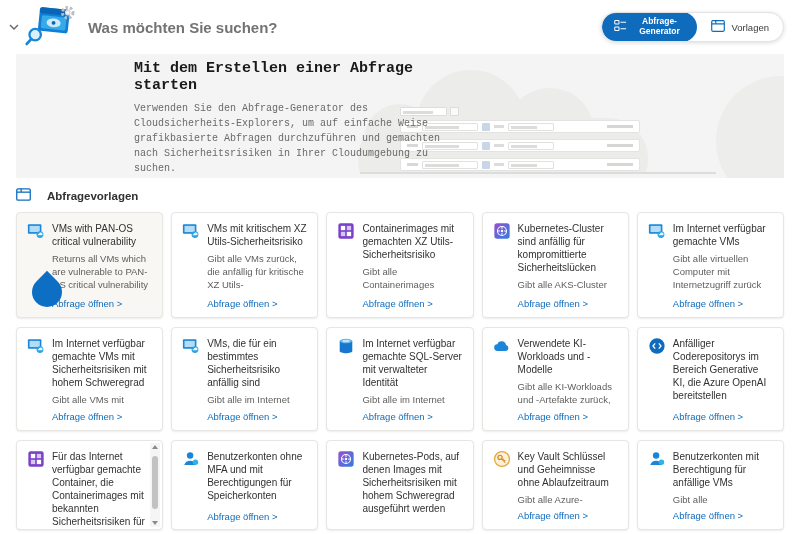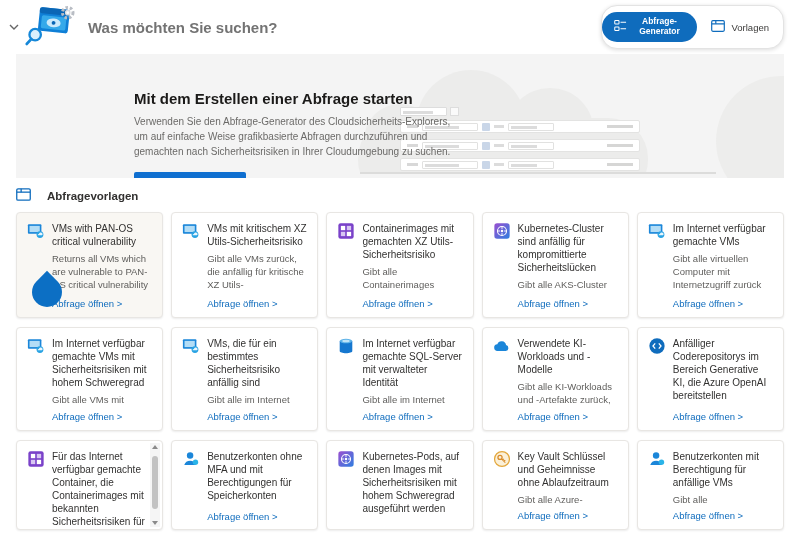--- a/index.html
+++ b/index.html
@@ -9,31 +9,31 @@
     background:#fff; font-family:"Liberation Sans", sans-serif;
     color:#323130; -webkit-font-smoothing:antialiased;
   }
 
   
   .header { height:54px; display:flex; align-items:center; padding:0 16px 0 6px; }
   .chevron { margin:0 4px 0 2px; cursor:pointer; display:flex; align-items:center; }
   .header-illo { margin-right:10px; flex:0 0 auto; }
   .header-title { font-size:15px; font-weight:bold; color:#737373; }
   .toggle { margin-left:auto; display:flex; align-items:center; background:#fff;
-    border:1px solid #e3e3e3; border-radius:16px; height:44px;
+    border:1px solid #e3e3e3; border-radius:16px; height:30px;
     box-shadow:0 1px 4px rgba(0,0,0,.14); overflow:hidden; }
   .toggle-generator { background:#0f6cbd; color:#fff; height:30px; border-radius:16px;
     display:flex; align-items:center; gap:6px; padding:0 12px; cursor:pointer; }
   .toggle-generator .lbl { font-size:8.5px; line-height:1.15; font-weight:bold; max-width:52px; text-align:center; }
   .toggle-templates { display:flex; align-items:center; gap:6px; padding:0 14px; cursor:pointer; }
   .toggle-templates .lbl { font-size:9.5px; color:#3b3a39; }
 
   
   .hero { position:relative; margin:0 16px; height:124px; background:#f4f4f4; overflow:hidden; }
-  .hero-content { position:absolute; left:118px; top:36px; width:330px; z-index:3; }
+  .hero-content { position:absolute; left:118px; top:6px; width:330px; z-index:3;font-family:Liberation Mono, monospace; }
   .hero-title { font-size:15px; font-weight:bold; color:#1b1a19; margin:0 0 7px 0; }
   .hero-desc { font-size:10px; line-height:1.5; color:#6b6a68; margin:0 0 13px 0; }
   .hero-cta { background:#0f6fd0; color:#fff; border:none; border-radius:2px;
     font-family:inherit; font-size:10.5px; font-weight:bold; padding:5px 17px; cursor:pointer; }
 
   
   .hero-art { position:absolute; inset:0; z-index:1; }
   .faint-circle { position:absolute; left:700px; top:22px; width:130px; height:130px;
     border-radius:50%; background:#ededec; }
   .cloud-wrap { position:absolute; left:340px; top:6px; width:300px; height:113px; overflow:hidden; }

